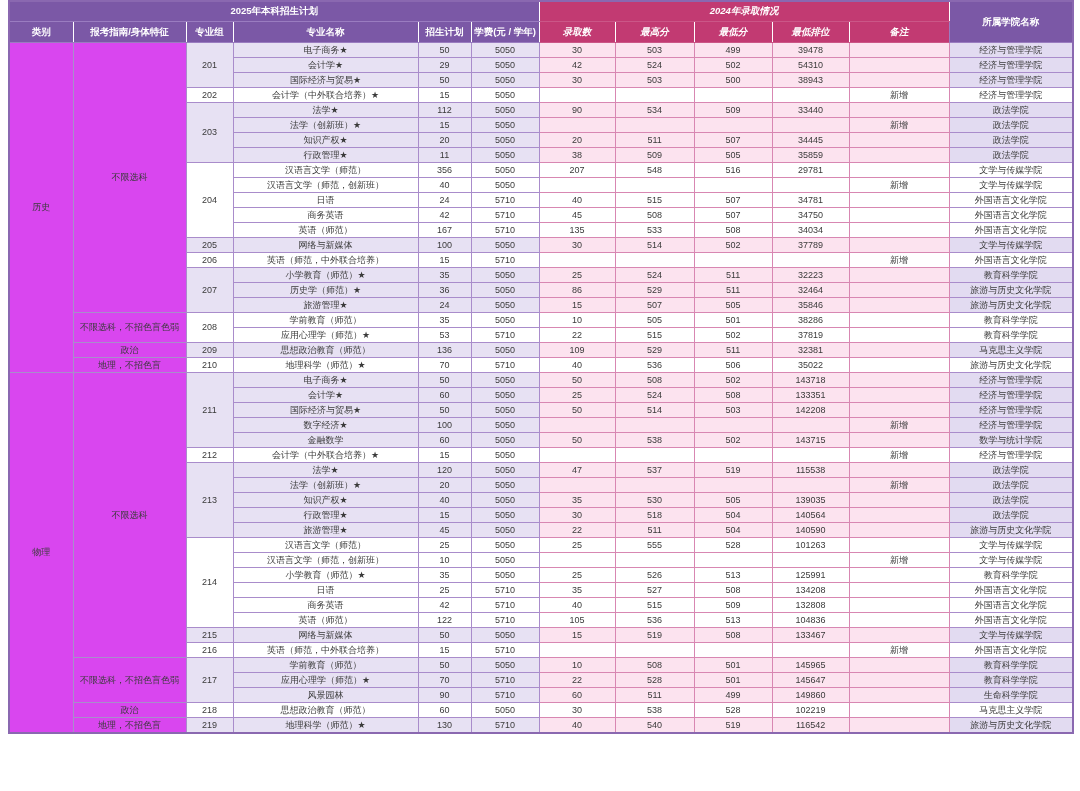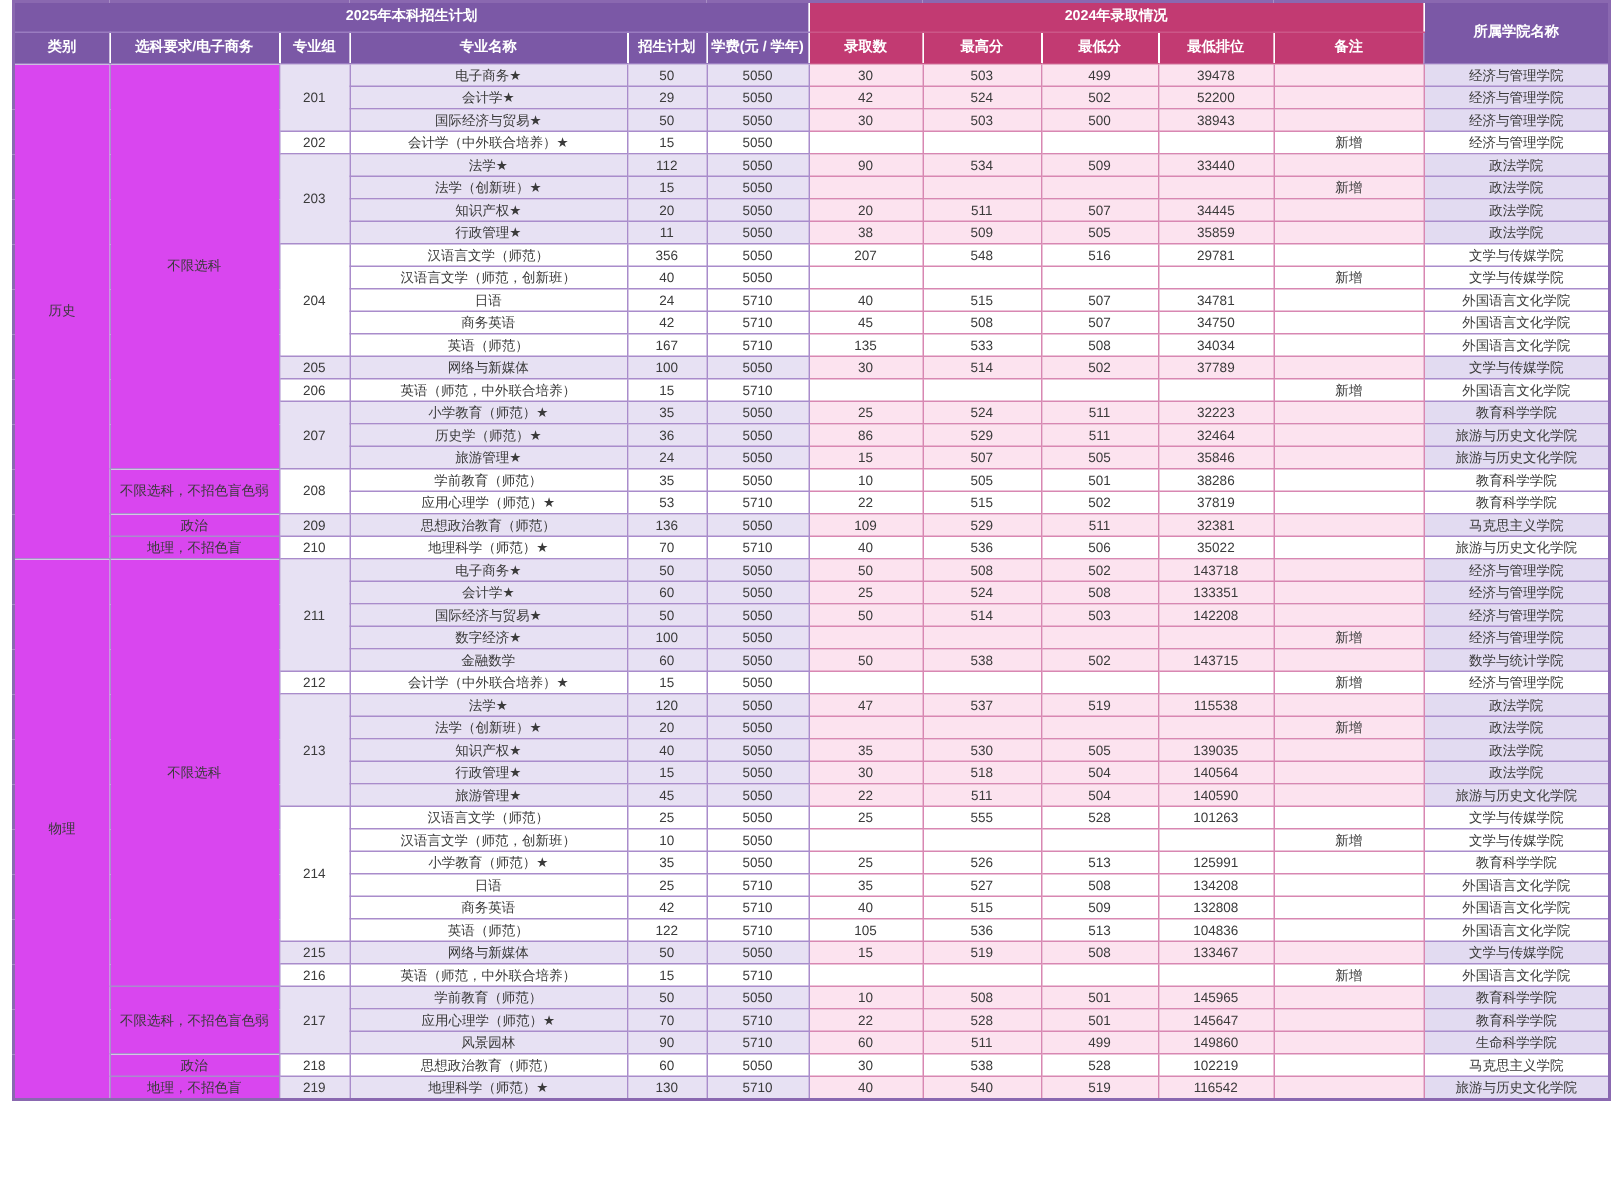--- a/index.html
+++ b/index.html
@@ -23,21 +23,21 @@
   table{
     border-collapse:collapse;table-layout:fixed;width:1064px;
     border:2px solid #8a68b0;
   }
   th,td{
     padding:0;text-align:center;vertical-align:middle;
     font-size:9px;line-height:1.15;overflow:hidden;white-space:nowrap;
   }
   thead th{color:#ffffff;font-weight:bold;font-size:9.5px;}
   .h-purple{background:#7b58a6;border:1px solid #9a7cc0;border-right-color:rgba(255,255,255,.55);}
-  .h-pink{background:#c23a72;border:1px solid #cb5687;border-right-color:rgba(255,255,255,.55);}
+  .h-pink{background:#c23a72;border:1px solid #cb5687;border-right-color:rgba(255,255,255,.55);font-style:italic;}
   .gh-row th{height:19px;}
   .ch-row th{height:20px;}
   tbody tr{height:15px;}
   tbody td{border:1px solid #a98ccb;}
   td.c-r{border-color:#d887b2;}
   td.c-cat,td.c-sel{background:#d946ef;font-weight:normal;}
   td.c-grp{background:#ffffff;}
   td.c-grp.sh{background:#e7e1f3;}
   td.c-l{background:#ffffff;}
   td.c-l.sh{background:#e7e1f3;}
@@ -68,21 +68,21 @@
         <col style="width:124px">
     </colgroup>
     <thead>
       <tr class="gh-row">
         <th class="h-purple" colspan="6">2025年本科招生计划</th>
         <th class="h-pink" colspan="5">2024年录取情况</th>
         <th class="h-purple" rowspan="2">所属学院名称</th>
       </tr>
       <tr class="ch-row">
         <th class="h-purple">类别</th>
-        <th class="h-purple">选科要求/电子商务</th>
+        <th class="h-purple">报考指南/身体特征</th>
         <th class="h-purple">专业组</th>
         <th class="h-purple">专业名称</th>
         <th class="h-purple">招生计划</th>
         <th class="h-purple">学费(元 / 学年)</th>
         <th class="h-pink">录取数</th>
         <th class="h-pink">最高分</th>
         <th class="h-pink">最低分</th>
         <th class="h-pink">最低排位</th>
         <th class="h-pink">备注</th>
       </tr>
@@ -102,21 +102,21 @@
           <td class="c-r sh"></td>
           <td class="c-c sh">经济与管理学院</td>
         </tr>
         <tr>
           <td class="c-l sh">会计学★</td>
           <td class="c-l sh">29</td>
           <td class="c-l sh">5050</td>
           <td class="c-r sh">42</td>
           <td class="c-r sh">524</td>
           <td class="c-r sh">502</td>
-          <td class="c-r sh">52200</td>
+          <td class="c-r sh">54310</td>
           <td class="c-r sh"></td>
           <td class="c-c sh">经济与管理学院</td>
         </tr>
         <tr>
           <td class="c-l sh">国际经济与贸易★</td>
           <td class="c-l sh">50</td>
           <td class="c-l sh">5050</td>
           <td class="c-r sh">30</td>
           <td class="c-r sh">503</td>
           <td class="c-r sh">500</td>

